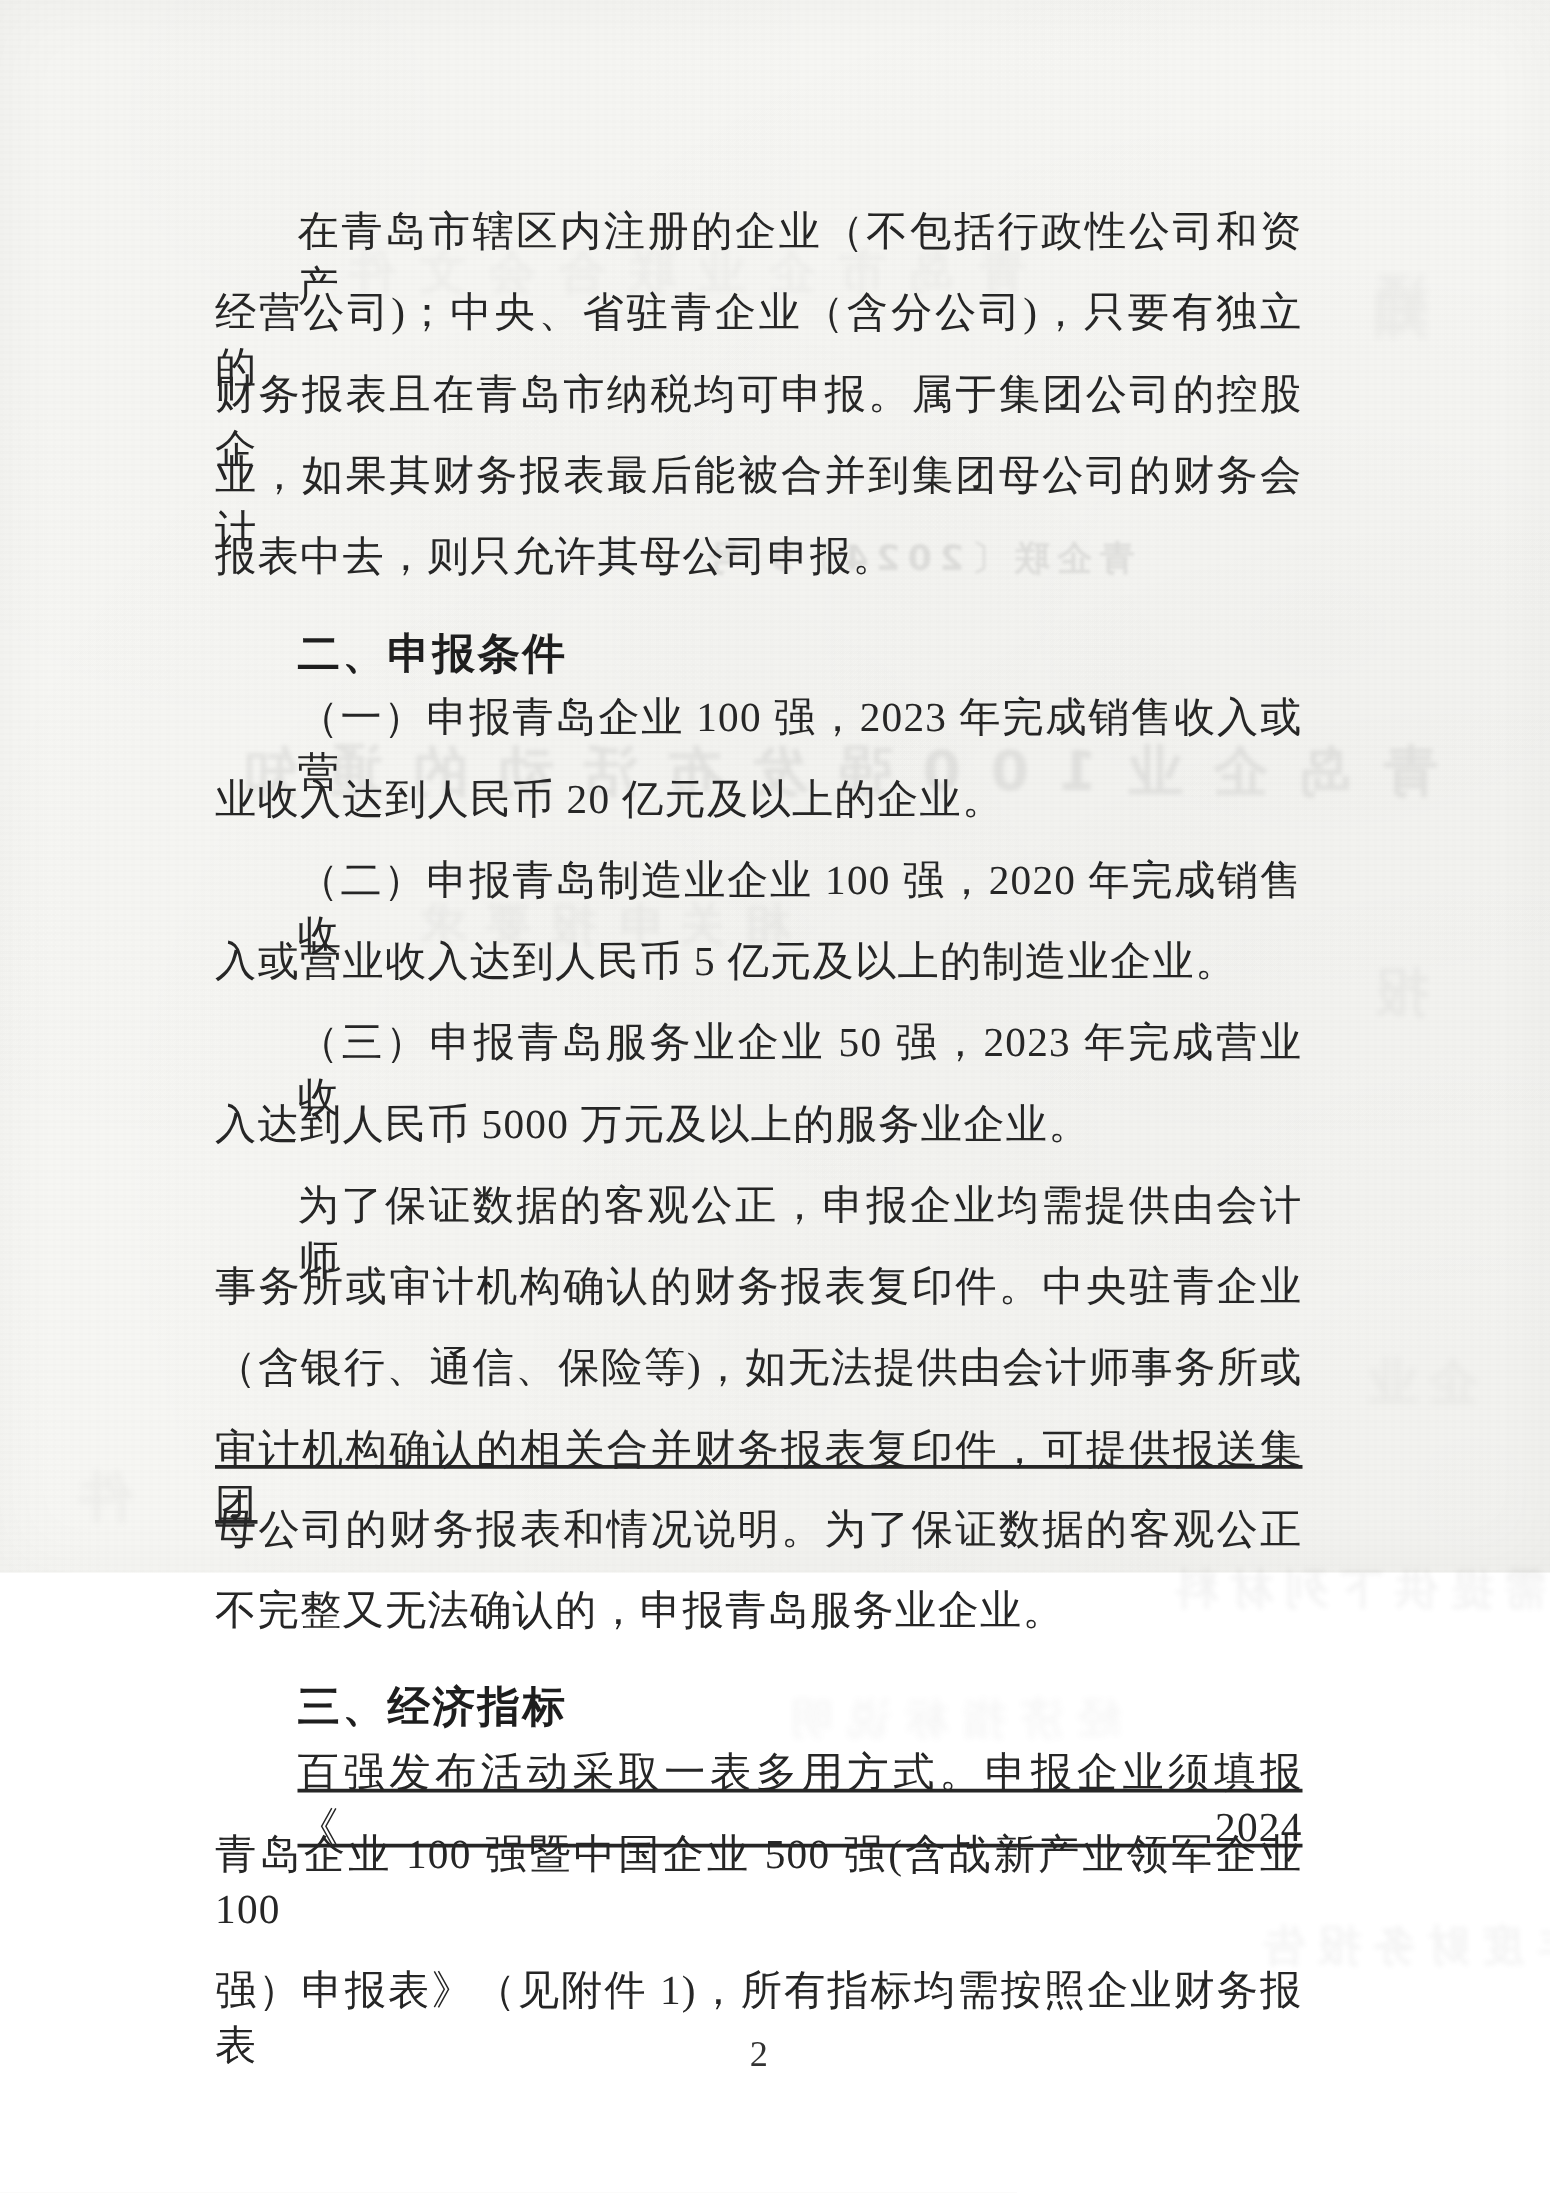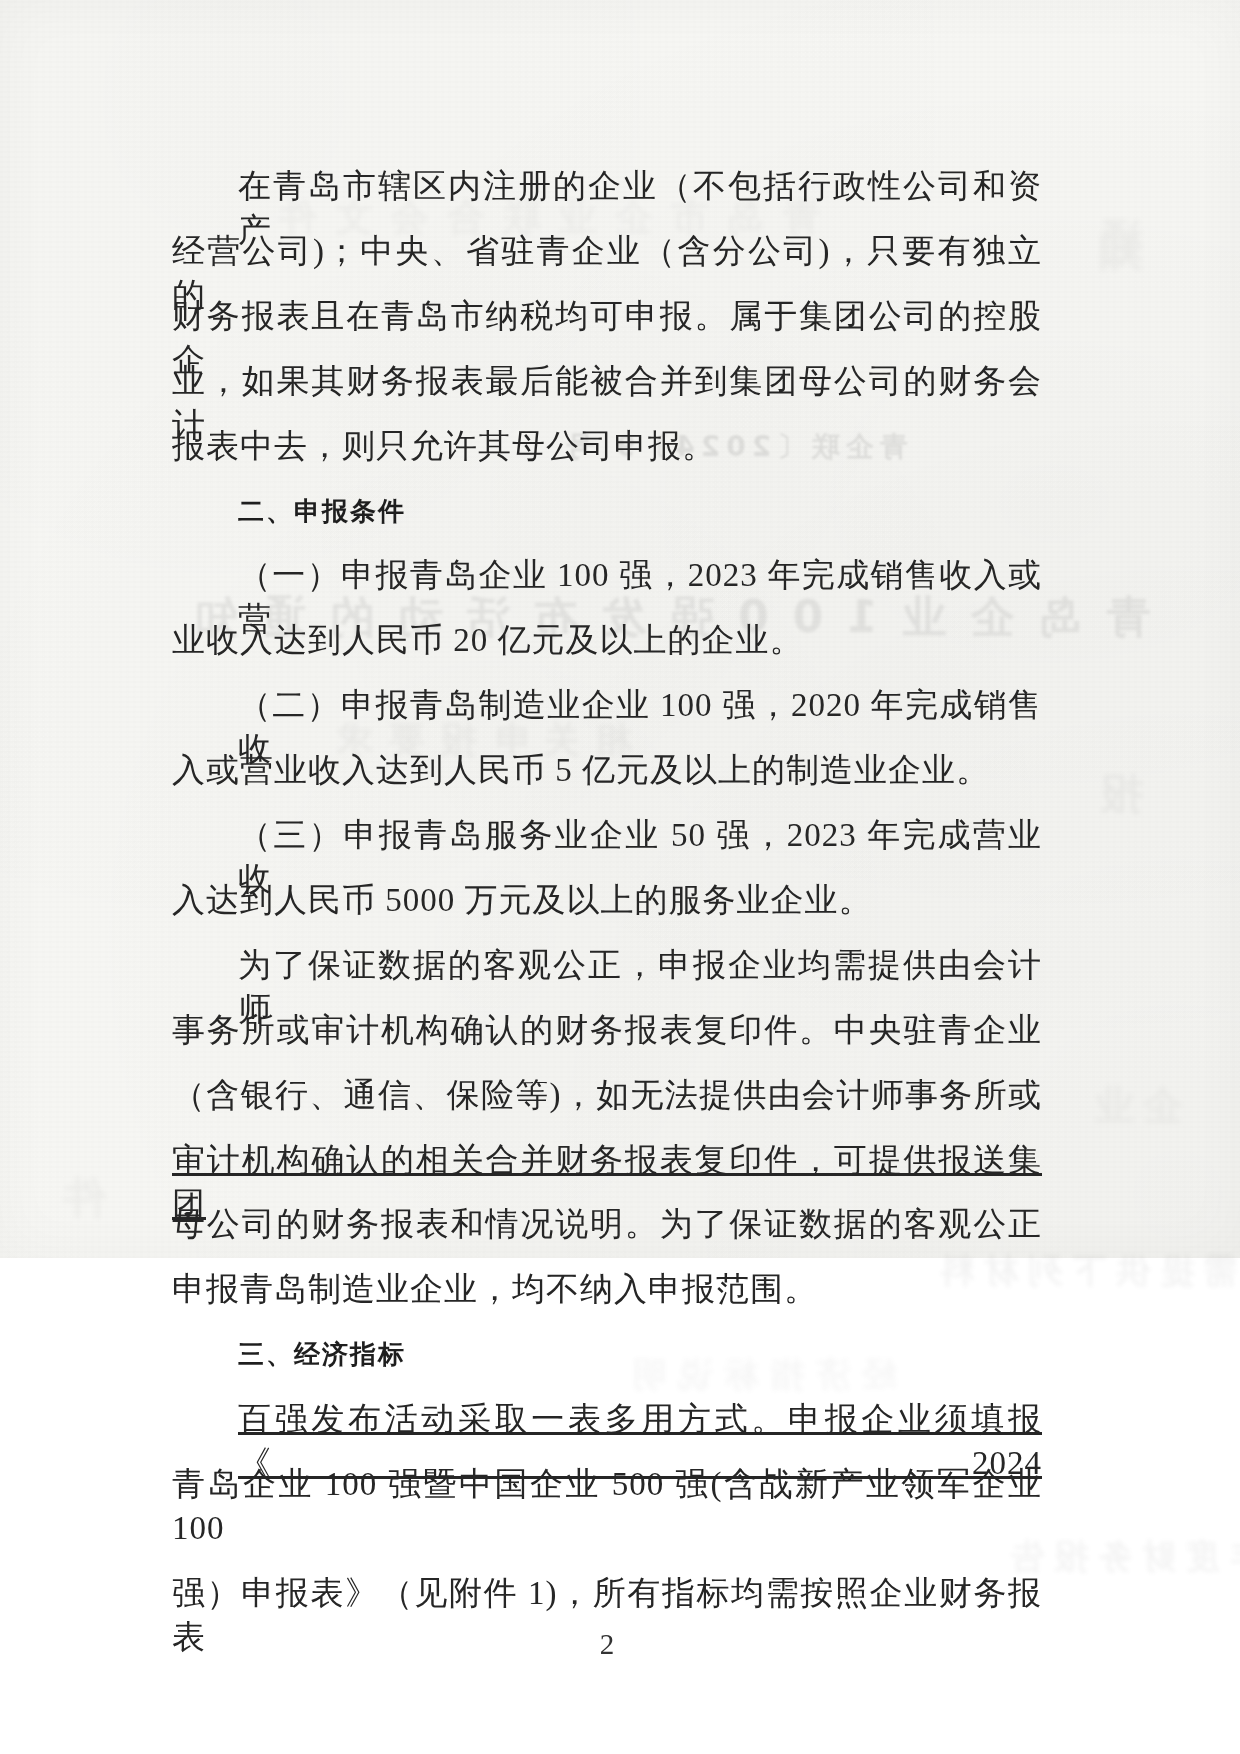--- a/index.html
+++ b/index.html
@@ -38,23 +38,24 @@
   .line.j{
     white-space:normal;
     text-align:justify;
     text-align-last:justify;
     -moz-text-align-last:justify;
   }
   .line.indent{padding-left:66px;width:804px;}
   .line.heading{
     font-family:"DejaVu Sans","Liberation Sans",sans-serif;
     font-weight:bold;
-    font-size:26px;
+    font-size:34px;
     color:#1e1e1e;
     letter-spacing:2px;
+    margin-top:12px;
   }
   .page-number{
     position:absolute;
     left:172px;top:1628px;width:870px;
     text-align:center;
     font-size:29px;color:#333;
     z-index:2;
   }
   
   #ghost-layer{position:absolute;inset:0;z-index:1;pointer-events:none;}
@@ -94,20 +95,20 @@
       <div class="line" style="top: 618px;">业收入达到人民币 20 亿元及以上的企业。</div>
       <div class="line j indent" style="top: 683px;">（二）申报青岛制造业企业 100 强，2020 年完成销售收</div>
       <div class="line" style="top: 748px;">入或营业收入达到人民币 5 亿元及以上的制造业企业。</div>
       <div class="line j indent" style="top: 813px;">（三）申报青岛服务业企业 50 强，2023 年完成营业收</div>
       <div class="line" style="top: 878px;">入达到人民币 5000 万元及以上的服务业企业。</div>
       <div class="line j indent" style="top: 943px;">为了保证数据的客观公正，申报企业均需提供由会计师</div>
       <div class="line j" style="top: 1008px;">事务所或审计机构确认的财务报表复印件。中央驻青企业</div>
       <div class="line j" style="top: 1073px;">（含银行、通信、保险等)，如无法提供由会计师事务所或</div>
       <div class="line j" style="top: 1138px; text-decoration: underline;">审计机构确认的相关合并财务报表复印件，可提供报送集团</div>
       <div class="line j" style="top: 1202px;">母公司的财务报表和情况说明。为了保证数据的客观公正</div>
-      <div class="line" style="top: 1267px;">申报青岛制造业企业，均不纳入申报范围。</div>
+      <div class="line" style="top: 1267px;">不完整又无法确认的，申报青岛服务业企业。</div>
       <div class="line heading indent" style="top: 1332px;">三、经济指标</div>
       <div class="line j indent" style="top: 1397px; text-decoration: underline;">百强发布活动采取一表多用方式。申报企业须填报《2024</div>
       <div class="line j" style="top: 1462px;">青岛企业 100 强暨中国企业 500 强(含战新产业领军企业 100</div>
       <div class="line j" style="top: 1571px;">强）申报表》（见附件 1)，所有指标均需按照企业财务报表</div>
     </div>
   <div class="page-number">2</div>
 </div>
 
 </body></html>

